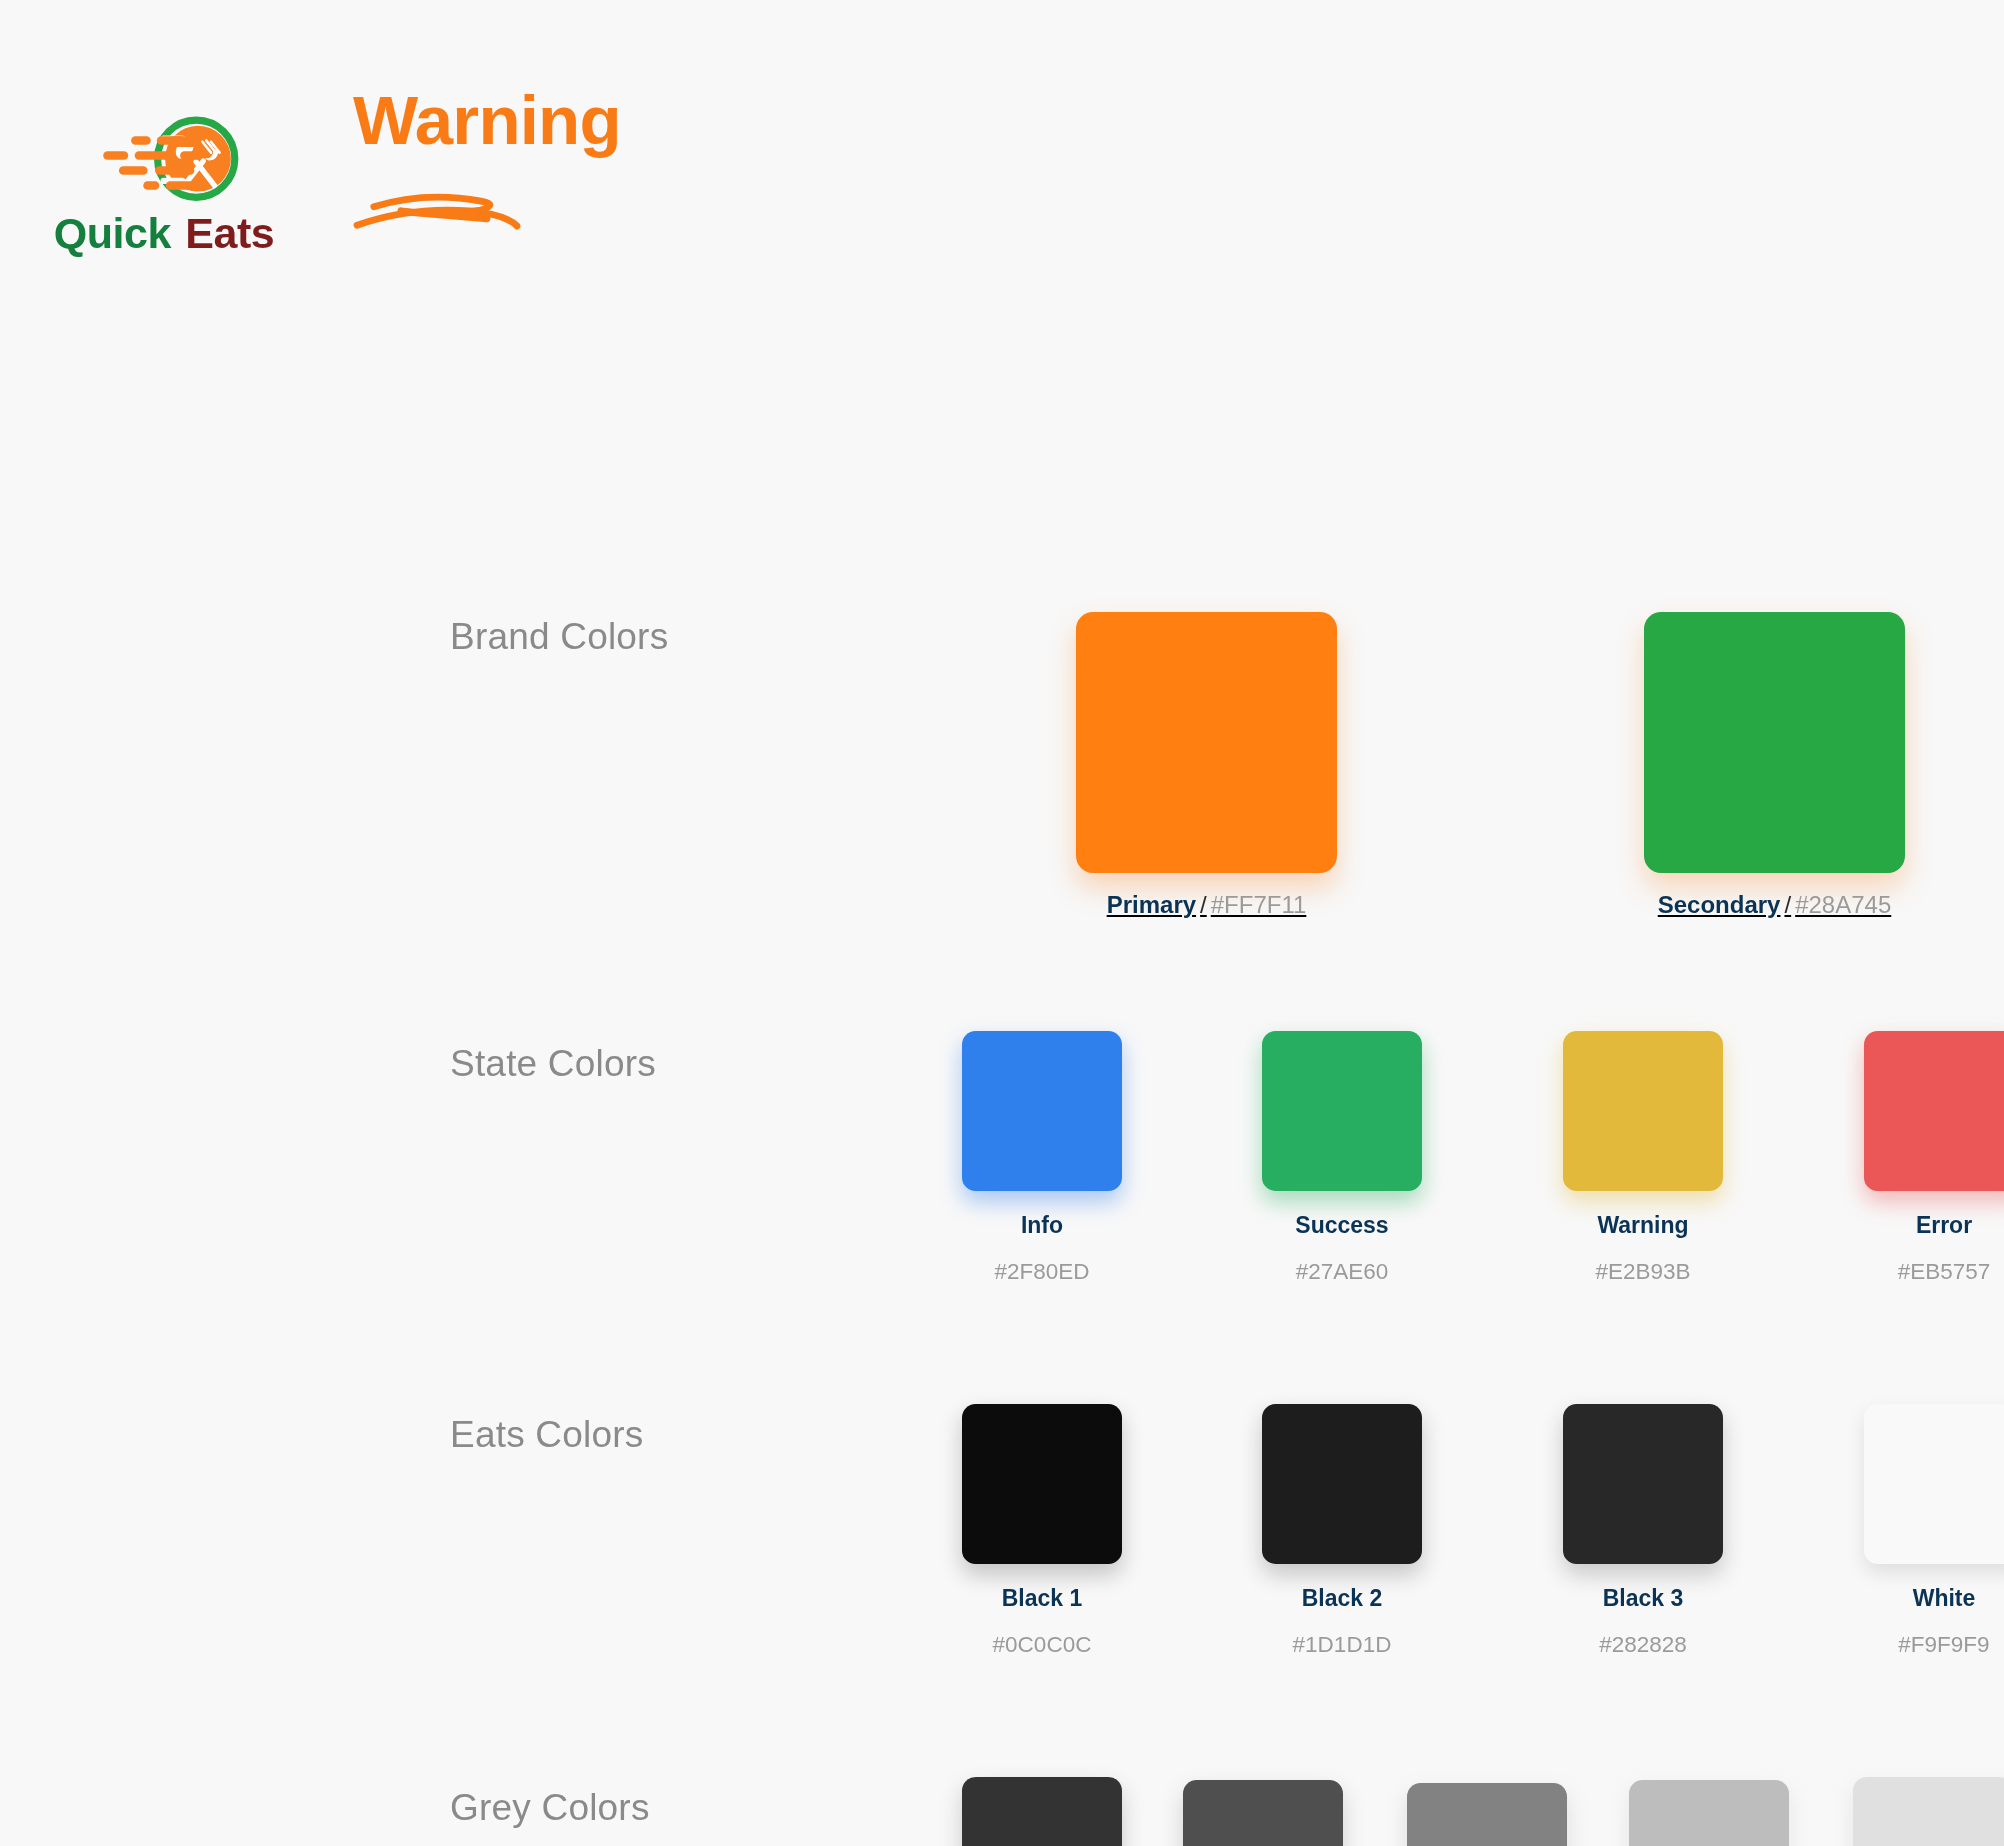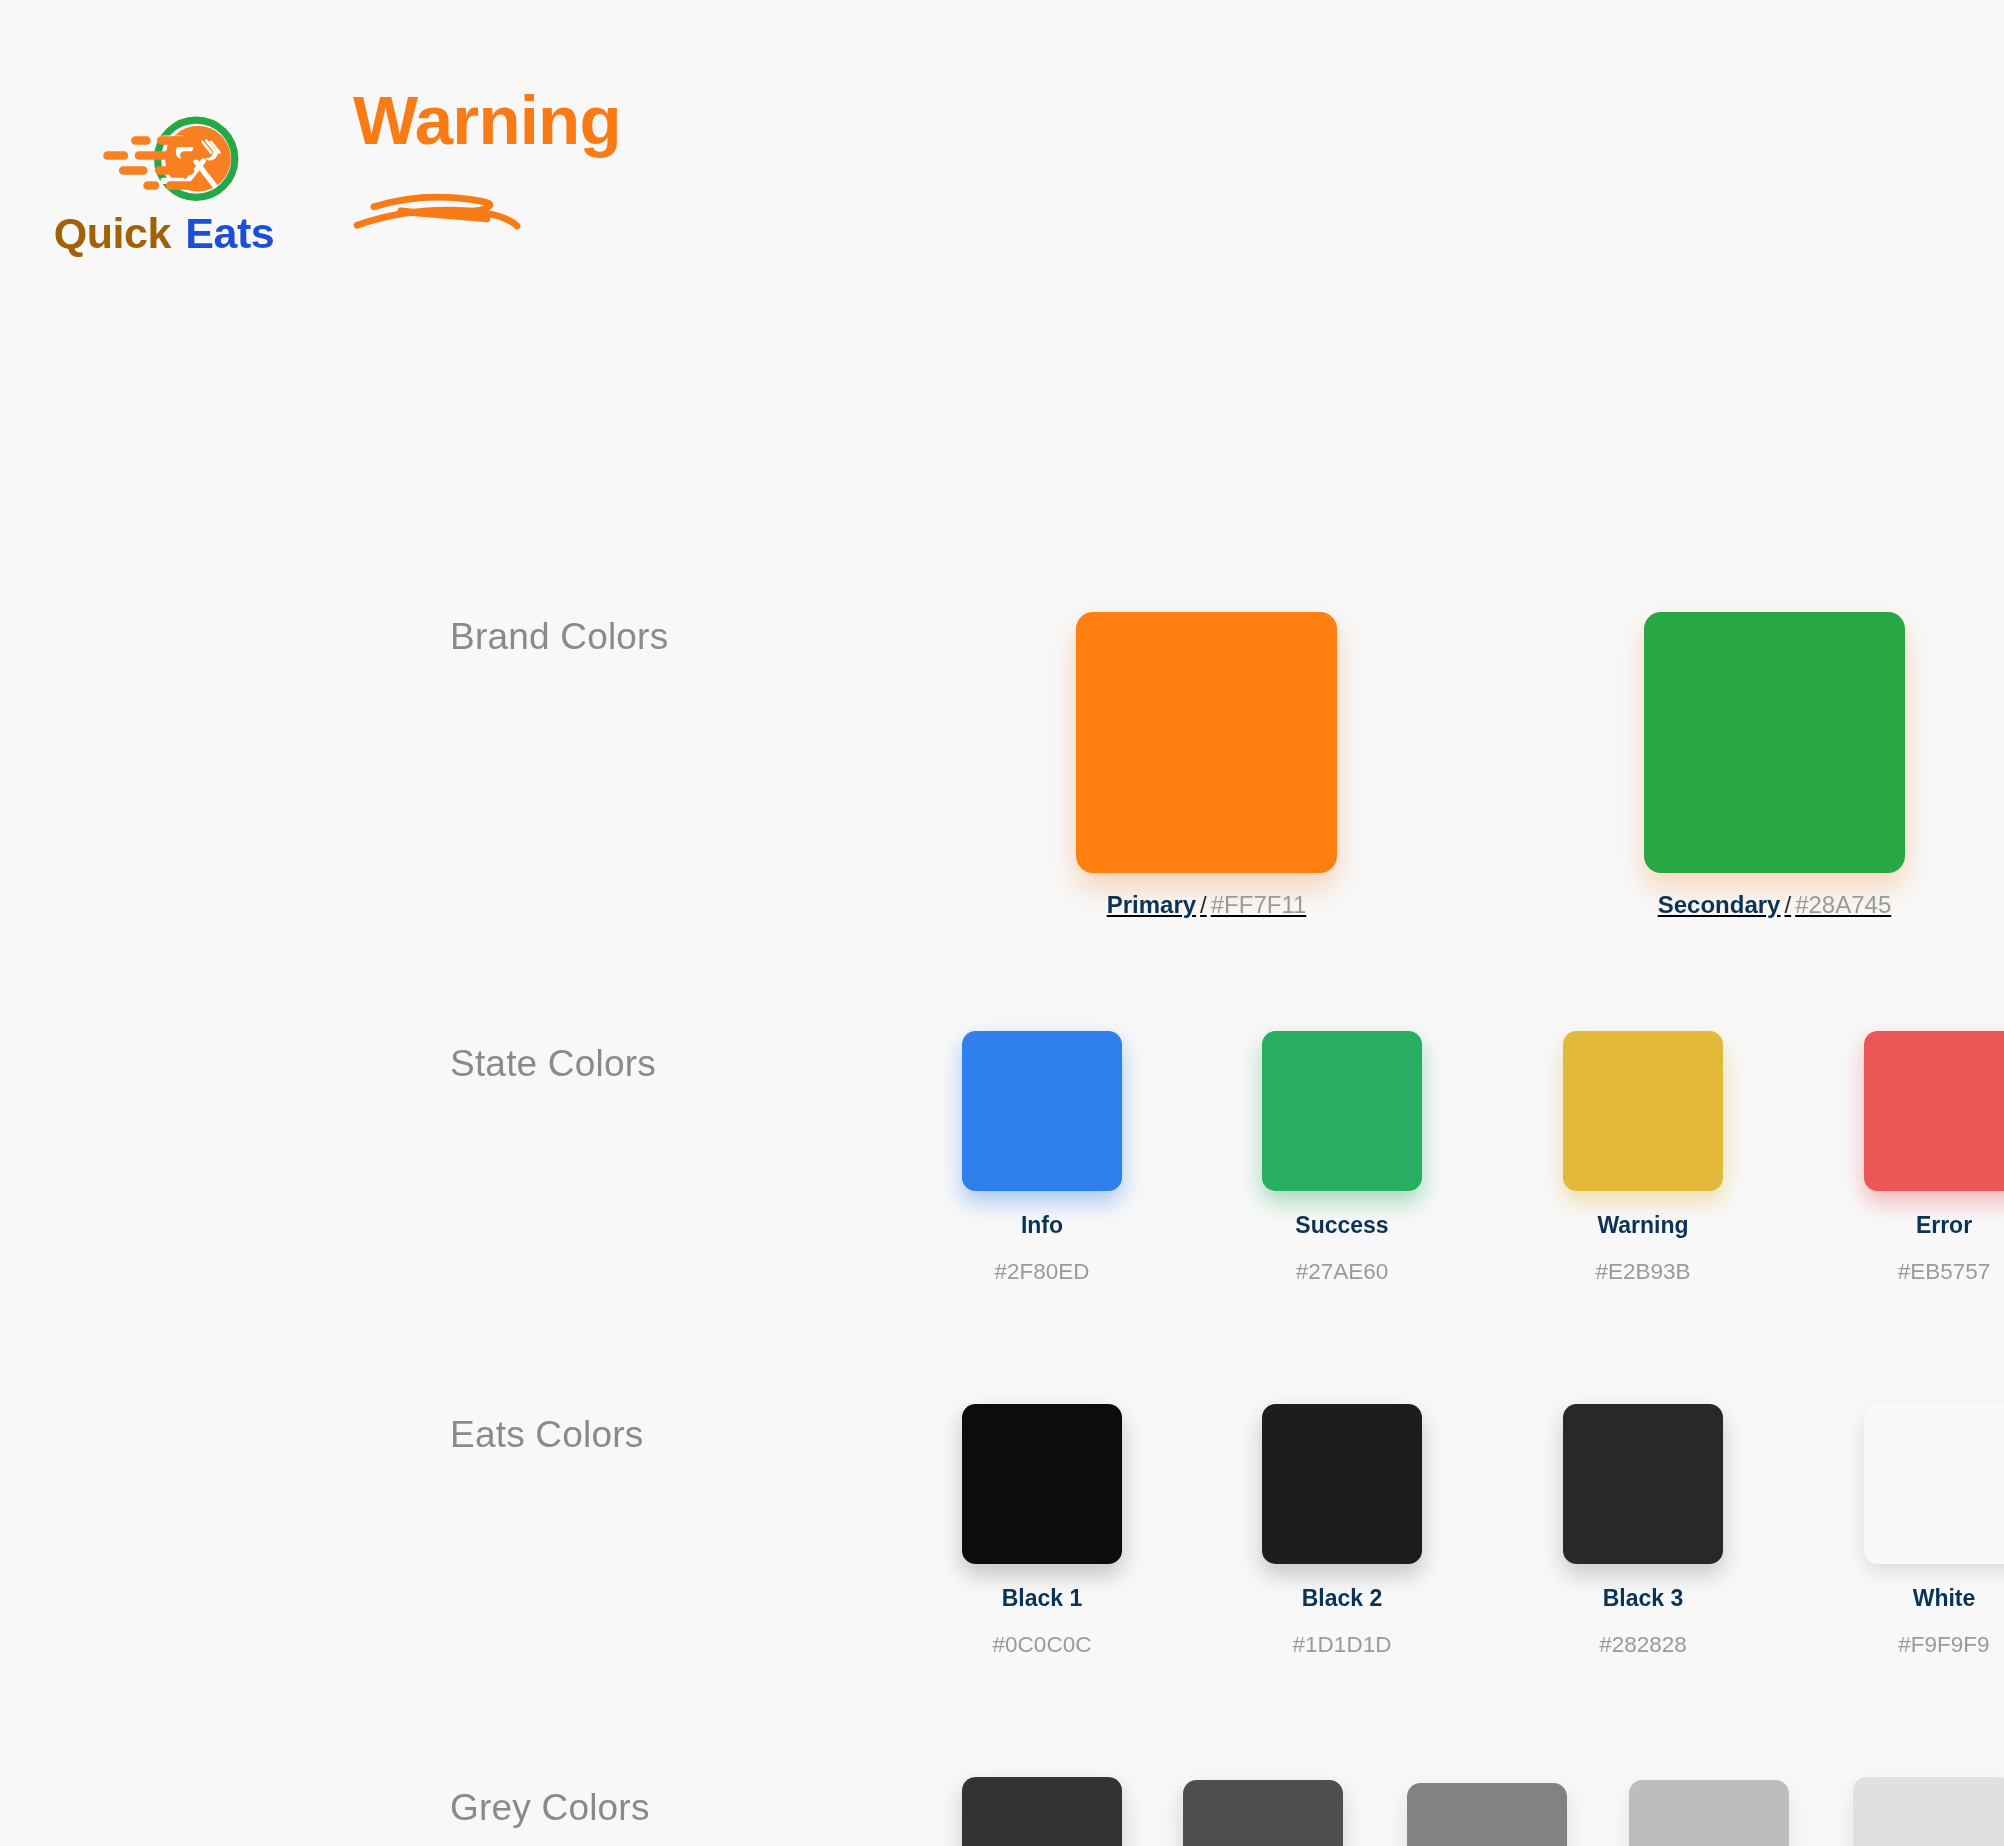--- a/index.html
+++ b/index.html
@@ -17,22 +17,22 @@
     position:absolute; left:70px; top:114px;
     width:188px; height:144px;
     display:flex; flex-direction:column; align-items:center;
   }
   .logo-mark { width:168px; height:100px; display:block; }
   .logo-word {
     margin-top:5.6px;
     font-size:43px; font-weight:bold; letter-spacing:-0.4px;
     white-space:nowrap;
   }
-  .logo-word .w-quick { color:#a16207; }
-  .logo-word .w-eats  { color:#1d4ed8;margin-left:14px; }
+  .logo-word .w-quick { color:#15803d; }
+  .logo-word .w-eats  { color:#7f1d1d;margin-left:14px; }
 
   .title-block { position:absolute; left:353px; top:86px; }
   .page-title {
     font-size:69px; font-weight:bold; color:#F97B16;
     letter-spacing:-0.8px; line-height:1;
   }
   .title-scribble { margin-top:27px; margin-left:-4px; display:block; }
 
   
   .section { position:relative; }

